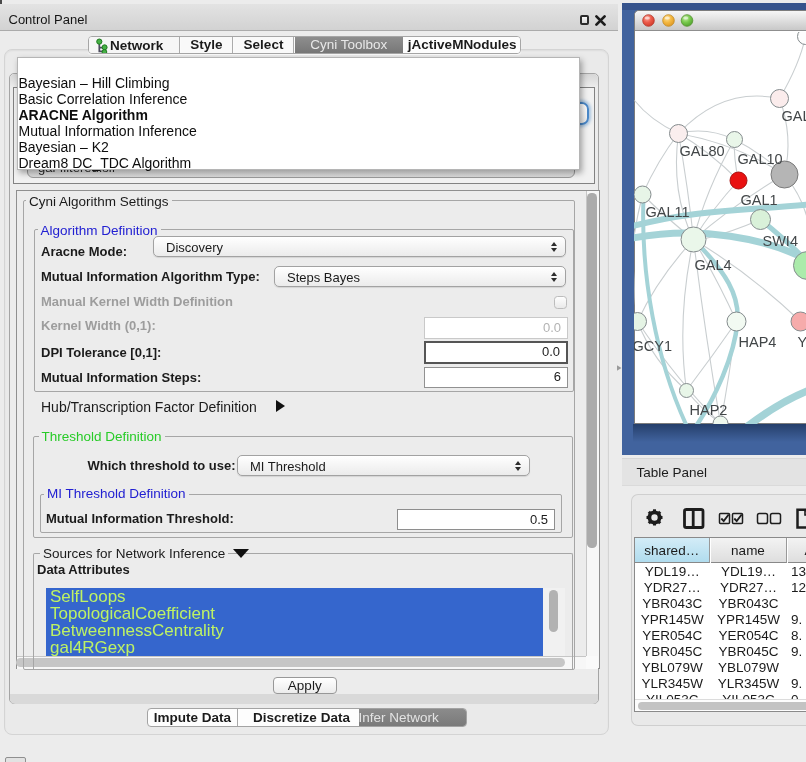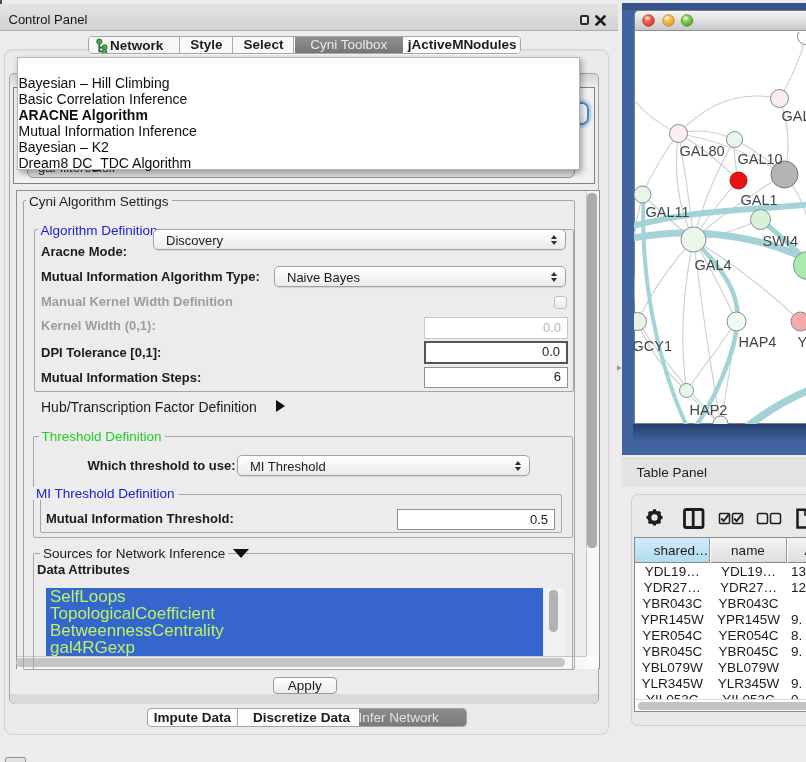--- a/index.html
+++ b/index.html
@@ -53,30 +53,30 @@
 <div class="abs" style="left:16px;top:658px;width:549px;height:8.5px;background:#c6c6c6;border-radius:4.5px"></div>
 <div class="abs" style="left:585.5px;top:655.5px;width:12px;height:13px;background:#fafafa"></div>
 
 <div class="grp" style="left:22.5px;top:199.5px;width:552.5px;height:470px"></div>
 <div class="gl" style="left:26px;top:195px;font-size:13.5px">Cyni Algorithm Settings</div>
 
 <div class="grp" style="left:34px;top:229px;width:540px;height:162.5px"></div>
 <div class="gl" style="left:37.5px;top:224px;color:#2220d2;font-size:13.5px">Algorithm Definition</div>
 
 <div class="lbl b" style="left:41px;top:245px">Aracne Mode:</div>
-<div class="combo" style="left:153px;top:229px;width:413px;height:21px">
+<div class="combo" style="left:153px;top:236px;width:413px;height:21px">
     <span class="t">Discovery</span>
     <span class="spin">
       <i class="u"></i>
       <i class="d"></i>
     </span>
   </div>
 <div class="lbl b" style="left:41px;top:270px">Mutual Information Algorithm Type:</div>
 <div class="combo" style="left:274px;top:266px;width:292px;height:21px">
-    <span class="t">Naive Bayes</span>
+    <span class="t">Steps Bayes</span>
     <span class="spin">
       <i class="u"></i>
       <i class="d"></i>
     </span>
   </div>
 <div class="lbl b gray" style="left:41px;top:294.5px">Manual Kernel Width Definition</div>
 <div class="abs" style="left:553.5px;top:295.5px;width:13.5px;height:13.5px;border:1px solid #bcbcbc;border-radius:3.5px;background:linear-gradient(#fefefe,#e9e9e9)"></div>
 <div class="lbl b gray" style="left:41px;top:319px">Kernel Width (0,1):</div>
 <div class="tf" style="left:424px;top:317px;width:144px;height:21.5px;border:1px solid #c9c9c9;color:#b3b3b3">0.0</div>
 <div class="lbl b" style="left:41px;top:345.5px">DPI Tolerance [0,1]:</div>
@@ -92,21 +92,21 @@
 <div class="lbl b" style="left:87.5px;top:459px">Which threshold to use:</div>
 <div class="combo" style="left:237px;top:455px;width:293px;height:21px">
     <span class="t">MI Threshold</span>
     <span class="spin">
       <i class="u"></i>
       <i class="d"></i>
     </span>
   </div>
 
 <div class="grp" style="left:39.5px;top:494px;width:522.5px;height:38.5px"></div>
-<div class="gl" style="left:33px;top:487px;color:#2220d2;font-size:13.5px">MI Threshold Definition</div>
+<div class="gl" style="left:44px;top:487px;color:#2220d2;font-size:13.5px">MI Threshold Definition</div>
 <div class="lbl b" style="left:46px;top:512px">Mutual Information Threshold:</div>
 <div class="tf" style="left:397px;top:509px;width:158px;height:21px;border:1px solid #8e8e8e">0.5</div>
 
 <div class="grp" style="left:33px;top:553px;width:540px;height:116px;border-bottom:none;border-radius:2px 2px 0 0"></div>
 <div class="gl" style="left:40px;top:546.5px;font-size:13.5px">Sources for Network Inference</div>
 <div class="abs" style="left:233px;top:549px;width:0;height:0;border-left:8.5px solid transparent;border-right:8.5px solid transparent;border-top:9px solid #111"></div>
 <div class="lbl b" style="left:37px;top:563px">Data Attributes</div>
 
 <div class="abs" style="left:46px;top:588px;width:497px;height:67.5px;overflow:hidden;background:#3566cd">
  <div style="color:#bef264;font-size:17px;line-height:17px;padding-left:4px">SelfLoops<br>TopologicalCoefficient<br>BetweennessCentrality<br>gal4RGexp</div>
@@ -285,21 +285,21 @@
    <rect x="112.5" y="5.5" width="10" height="10" rx="1.8"></rect>
    <rect x="125.5" y="5.5" width="10" height="10" rx="1.8"></rect>
   </g>
 
   <path d="M152.5,1.8 h8 l5,5 v12.7 h-13 z" stroke-width="2.5"></path>
       <path d="M160,2 v5 h5" stroke-width="1.6"></path>
  </g>
 </svg>
 
 <div class="abs" style="left:634px;top:536.5px;width:172px;height:175px;border-left:1px solid #8a8a8a;border-top:1px solid #8a8a8a;border-bottom:1px solid #8a8a8a;overflow:hidden;background:#fff">
- <div class="abs" style="left:0;top:0;width:74.5px;height:25.5px;background:linear-gradient(#d3ecf7,#b0dcee);border-right:1px solid #999;border-bottom:1px solid #888;text-align:right;line-height:25px;font-size:13.5px">shared…</div>
+ <div class="abs" style="left:0;top:0;width:74.5px;height:25.5px;background:linear-gradient(#d3ecf7,#b0dcee);border-right:1px solid #999;border-bottom:1px solid #888;text-align:center;line-height:25px;font-size:13.5px">shared…</div>
  <div class="abs" style="left:75.5px;top:0;width:76px;height:25.5px;background:linear-gradient(#f3f3f3,#dedede);border-right:1px solid #999;border-bottom:1px solid #888;text-align:center;line-height:25px;font-size:13.5px">name</div>
  <div class="abs" style="left:152.5px;top:0;width:20px;height:25.5px;background:linear-gradient(#f3f3f3,#dedede);border-bottom:1px solid #888;line-height:25px;font-size:13.5px;padding-left:17px">A</div>
  <div class="abs" style="left:0;top:26px;width:172px;height:135.5px;overflow:hidden;font-size:13.5px">
   <div class="abs" style="left:0;top:0;width:74.5px;text-align:center;line-height:16px">YDL19…<br>YDR27…<br>YBR043C<br>YPR145W<br>YER054C<br>YBR045C<br>YBL079W<br>YLR345W<br>YIL053C</div>
   <div class="abs" style="left:75.5px;top:0;width:76px;text-align:center;line-height:16px">YDL19…<br>YDR27…<br>YBR043C<br>YPR145W<br>YER054C<br>YBR045C<br>YBL079W<br>YLR345W<br>YIL053C</div>
   <div class="abs" style="left:156px;top:0;width:30px;line-height:16px">13<br>12<br><br>9.<br>8.<br>9.<br><br>9.<br>0.</div>
  </div>
  <div class="abs" style="left:0;top:161.5px;width:172px;height:13px;background:#fdfdfd;border-top:1px solid #dcdcdc"></div>
  <div class="abs" style="left:3px;top:164px;width:169px;height:8px;background:#c3c3c3;border-radius:4px 0 0 4px"></div>
 </div>

